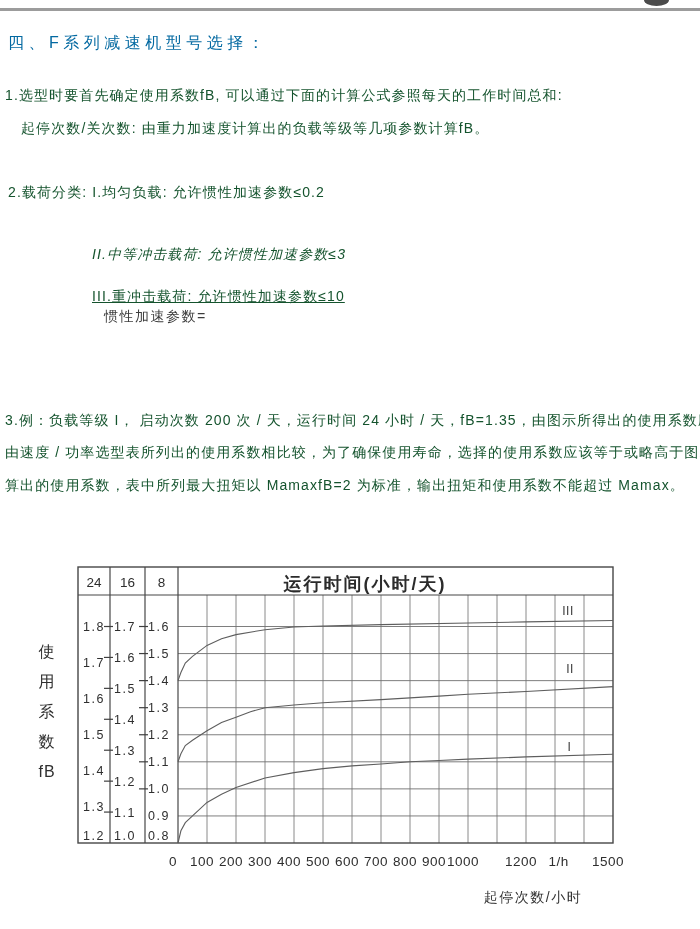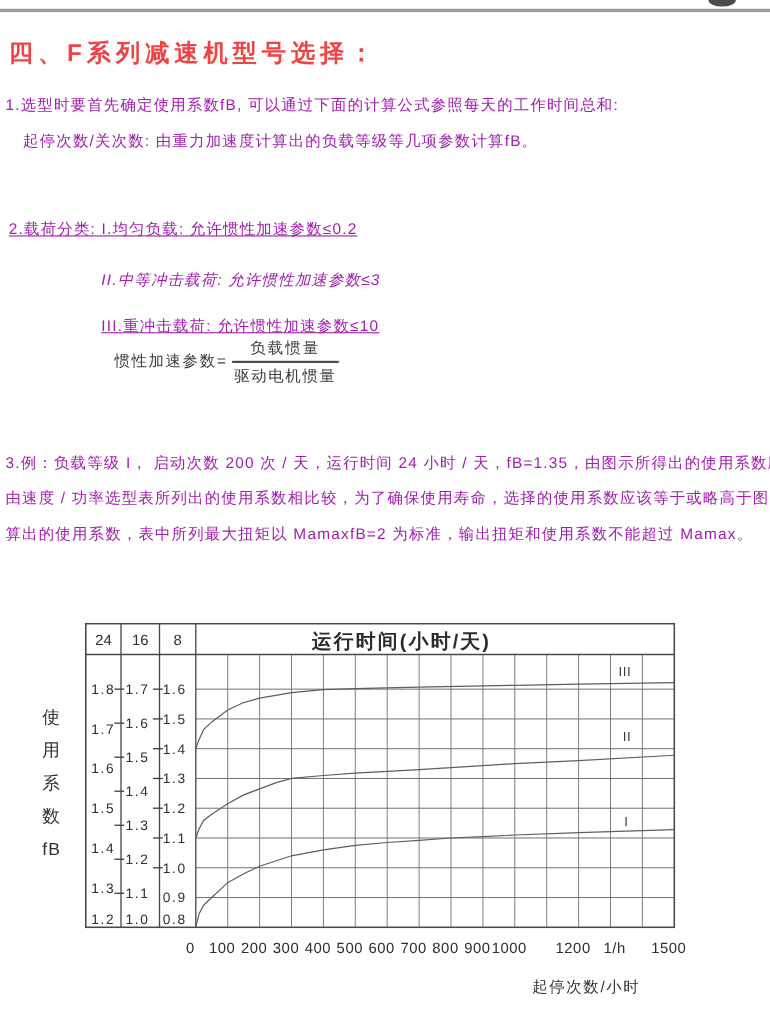--- a/index.html
+++ b/index.html
@@ -1,25 +1,25 @@
 <!DOCTYPE html>
 <html><head>
 <meta charset="utf-8">
 <style>
   html,body{margin:0;padding:0;}
   body{width:700px;height:929px;background:#ffffff;position:relative;overflow:hidden;
        font-family:"Liberation Sans","DejaVu Sans",sans-serif;color:#3c3c3c;}
   .abs{position:absolute;}
   .top-rule{left:0;top:8px;width:700px;height:2.5px;background:#9c9c9c;}
   .corner-dot{left:644px;top:-6px;width:25px;height:12px;border-radius:50%;background:#4b4b4b;}
-  .title{left:8px;top:33px;font-size:22px;font-weight:bold;letter-spacing:4.5px;color:#ef4444;white-space:nowrap;}
-  .t{position:absolute;font-size:14px;letter-spacing:1.1px;white-space:nowrap;color:#a21caf;}
+  .title{left:8px;top:33px;font-size:16px;font-weight:normal;letter-spacing:4.5px;color:#0369a1;white-space:nowrap;}
+  .t{position:absolute;font-size:14px;letter-spacing:1.1px;white-space:nowrap;color:#14532d;}
   #p1{left:5px;top:87px;}
   #p2{left:21px;top:120px;}
-  #lc1{left:8px;top:200px;text-decoration:underline;}
+  #lc1{left:8px;top:184px;}
   #lc2{left:92px;top:246px;font-style:italic;}
   #lc3{left:92px;top:288px;text-decoration:underline;}
   #ex1{left:5px;top:412px;}
   #ex2{left:5px;top:444px;}
   #ex3{left:5px;top:477px;}
   .formula{left:104px;top:308px;display:flex;align-items:center;font-size:14px;letter-spacing:1.5px;font-family:Liberation Mono, monospace;}
   .frac{display:inline-flex;flex-direction:column;align-items:center;margin-left:4px;}
   .frac .num{padding:0 16px 2px 16px;letter-spacing:2px;}
   .frac .bar{width:97px;height:1.5px;background:#4a4a4a;}
   .frac .den{padding:3px 2px 0 2px;letter-spacing:1.5px;}
@@ -35,25 +35,20 @@
 
 <div class="t" id="p1">1.选型时要首先确定使用系数fB, 可以通过下面的计算公式参照每天的工作时间总和:</div>
 <div class="t" id="p2">起停次数/关次数: 由重力加速度计算出的负载等级等几项参数计算fB。</div>
 
 <div class="t" id="lc1">2.载荷分类:  I.均匀负载: 允许惯性加速参数≤0.2</div>
 <div class="t" id="lc2">II.中等冲击载荷: 允许惯性加速参数≤3</div>
 <div class="t" id="lc3">III.重冲击载荷: 允许惯性加速参数≤10</div>
 
 <div class="abs formula">
   <span>惯性加速参数=</span>
-  <span class="frac">
-    <span class="num">负载惯量</span>
-    <span class="bar"></span>
-    <span class="den">驱动电机惯量</span>
-  </span>
 </div>
 
 <div class="t" id="ex1">3.例：负载等级 I， 启动次数 200 次 / 天，运行时间 24 小时 / 天，fB=1.35，由图示所得出的使用系数应该与</div>
 <div class="t" id="ex2">由速度 / 功率选型表所列出的使用系数相比较，为了确保使用寿命，选择的使用系数应该等于或略高于图示计</div>
 <div class="t" id="ex3">算出的使用系数，表中所列最大扭矩以 MamaxfB=2 为标准，输出扭矩和使用系数不能超过 Mamax。</div>
 
 <svg id="chart-svg" viewBox="0 540 700 389" style="position:absolute;left:0;top:540px;width:700px;height:389px">
     <line x1="207" y1="595" x2="207" y2="843" stroke="#7d7d7d" stroke-width="0.9"></line>
     <line x1="236" y1="595" x2="236" y2="843" stroke="#7d7d7d" stroke-width="0.9"></line>
     <line x1="265" y1="595" x2="265" y2="843" stroke="#7d7d7d" stroke-width="0.9"></line>

